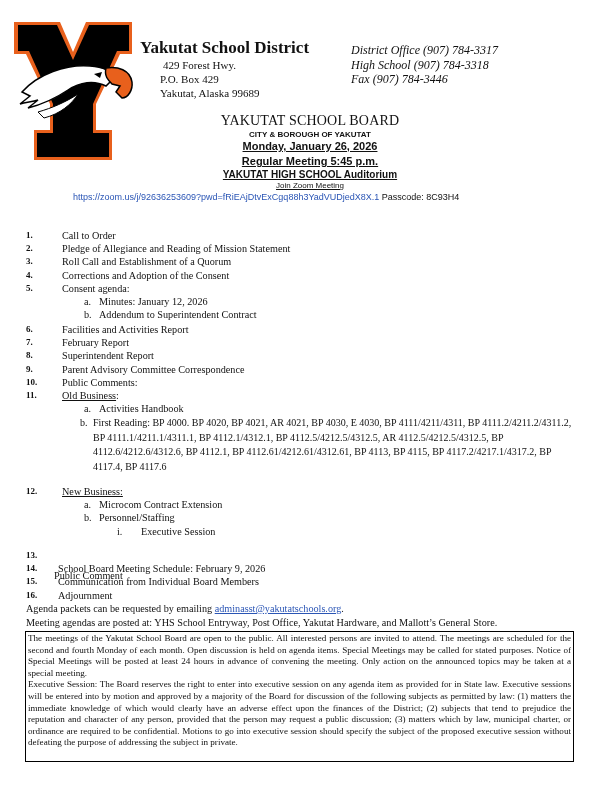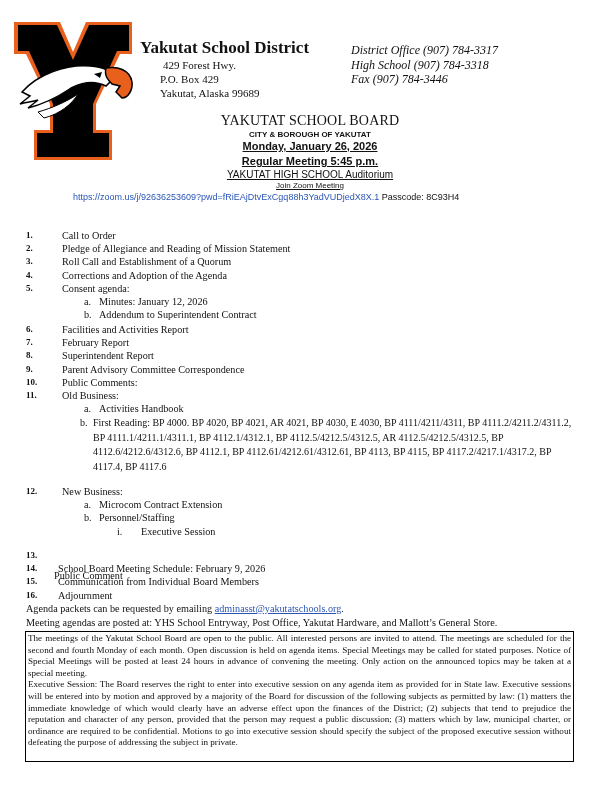--- a/index.html
+++ b/index.html
@@ -15,34 +15,34 @@
     .addr2 { top: 72px; }
     .addr3 { top: 86px; }
     .contact { position: absolute; left: 351px; font-size: 12px; line-height: 14px; font-style: italic; }
     .c1 { top: 43px; } .c2 { top: 58px; } .c3 { top: 72px; }
 
     .center-block { position: absolute; left: 60px; width: 500px; text-align: center; }
     .board-title { top: 113px; font-size: 14px; letter-spacing: 0.2px; }
     .board-sub { top: 130px; font-size: 8px; font-weight: bold; }
     .meet-date { top: 140px; font-size: 11px; font-weight: bold; text-decoration: underline; }
     .meet-time { top: 155px; font-size: 11px; font-weight: bold; text-decoration: underline; }
-    .meet-loc { top: 169px; font-size: 10px; text-decoration: underline; }
+    .meet-loc { top: 169px; font-size: 10px; text-decoration: underline; font-weight: bold; }
     .join-zoom { top: 181px; font-size: 8px; text-decoration: underline; }
     .zoom-line { position: absolute; left: 73px; top: 192px; font-size: 9px; white-space: nowrap; }
     .zoom-line a { color: #2a55b5; }
 
     .agenda { position: absolute; left: 26px; font-size: 10.2px; line-height: 13.2px; }
     .agenda .row { position: relative; height: 13.2px; white-space: nowrap; }
     .agenda .num { position: absolute; left: 0; font-weight: bold; font-size: 9px; }
     .agenda .txt { position: absolute; left: 36px; }
     .agenda .sub { position: absolute; left: 58px; }
     .agenda .sub .letter { display: inline-block; width: 15px; text-align: left; }
     .agenda .subsub { position: absolute; left: 91px; }
     .agenda .subsub .letter { display: inline-block; width: 24px; text-align: left; }
-    .u { }
+    .u { text-decoration: underline; }
     .reading { position: absolute; left: 73px; top: 416px; width: 500px; font-size: 10px; line-height: 14.5px; }
     .reading .letter { position: absolute; left: 7px; top: 0; }
     .reading .body { display: block; padding-left: 20px; }
 
     .footer-line { position: absolute; left: 26px; font-size: 10.2px; white-space: nowrap; }
     .footer-line a { color: #2a55b5; text-decoration: underline; }
 
     .notice { position: absolute; left: 25px; top: 631px; width: 543px; border: 1.2px solid #000; padding: 1px 2px 12px 2px; font-size: 9.1px; line-height: 11.6px; text-align: justify; }
     .notice p { margin: 0; }
   </style>
@@ -87,21 +87,21 @@
   <div class="row">
       <span class="num">2.</span>
       <span class="txt">Pledge of Allegiance and Reading of Mission Statement</span>
     </div>
   <div class="row">
       <span class="num">3.</span>
       <span class="txt">Roll Call and Establishment of a Quorum</span>
     </div>
   <div class="row">
       <span class="num">4.</span>
-      <span class="txt">Corrections and Adoption of the Agenda</span>
+      <span class="txt">Corrections and Adoption of the Consent</span>
     </div>
   <div class="row">
       <span class="num">5.</span>
       <span class="txt">Consent agenda:</span>
     </div>
   <div class="row">
       <span class="sub"><span class="letter">a.</span><span>Minutes: January 12, 2026</span></span>
     </div>
   <div class="row">
       <span class="sub"><span class="letter">b.</span><span>Addendum to Superintendent Contract</span></span>

